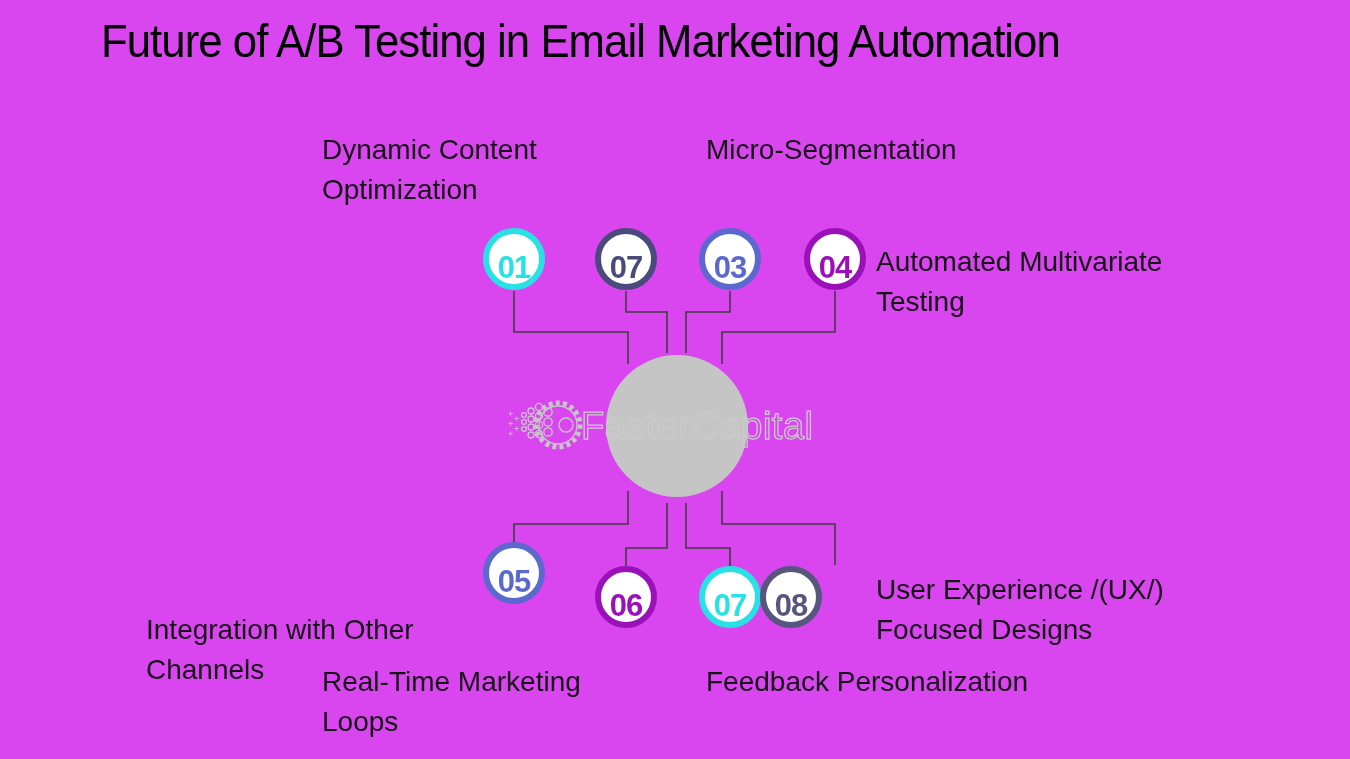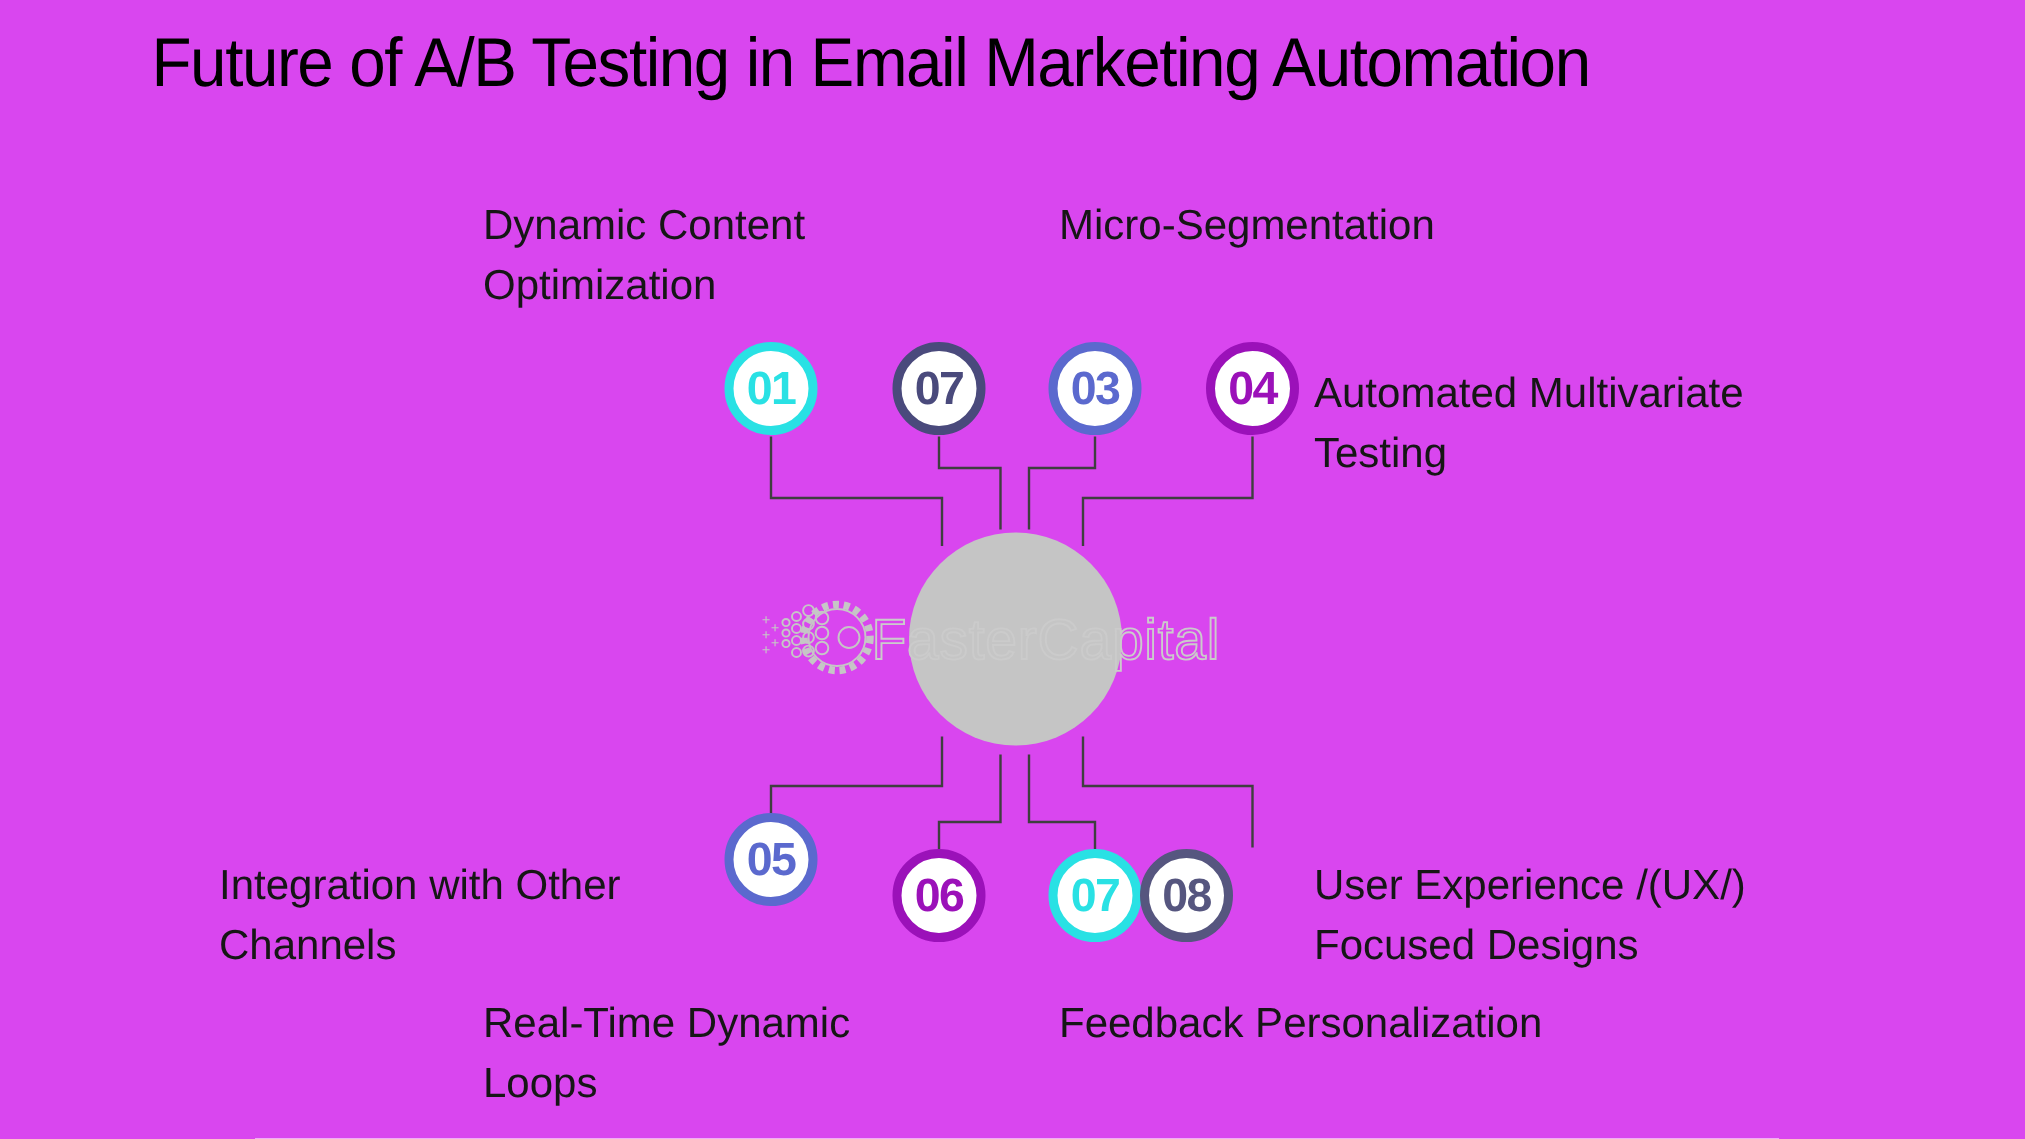--- a/index.html
+++ b/index.html
@@ -9,26 +9,26 @@
   }
   .title{
     position:absolute;left:101px;top:14px;margin:0;
     font-size:46px;font-weight:400;letter-spacing:-1px;color:#000;
     transform:scaleX(0.95);transform-origin:left top;white-space:nowrap;
   }
   .lbl{
     position:absolute;font-size:28px;line-height:40px;color:#161616;
   }
   .lbl.w260{width:262px;}
-  .lbl.w310{width:312px;}
+  .lbl.w310{width:312px;margin-top:40px;}
   .lbl.w300{width:302px;}
   .lbl.w330{width:334px;}
   .node{
     position:absolute;width:50px;height:50px;border:6px solid #888;border-radius:50%;
-    background:#fff;display:flex;align-items:center;justify-content:center;
+    background:#fff;display:flex;align-items:flex-end;justify-content:center;
     box-sizing:content-box;
   }
   .node .num{
     font-size:31px;font-weight:700;letter-spacing:-1px;line-height:1;
     transform:translateY(-1px);
   }
   
   .n0{left:483px;top:228px;} .n1{left:595px;top:228px;}
   .n2{left:699px;top:228px;} .n3{left:804px;top:228px;}
   .n4{left:483px;top:542px;} .n5{left:595px;top:566px;}
@@ -120,17 +120,17 @@
       <span class="num">07</span>
     </div>
   <div class="node n7" style="border-color: rgb(86, 86, 127); color: rgb(86, 86, 127);">
       <span class="num">08</span>
     </div>
 
   <div class="lbl lbl-micro">Micro-Segmentation</div>
   <div class="lbl lbl-dynamic w260">Dynamic Content Optimization</div>
   <div class="lbl lbl-automated w330">Automated Multivariate Testing</div>
   <div class="lbl lbl-integration w310">Integration with Other Channels</div>
-  <div class="lbl lbl-realtime w300">Real-Time Dynamic Loops</div>
+  <div class="lbl lbl-realtime w300">Real-Time Marketing Loops</div>
   <div class="lbl lbl-ethical">Feedback Personalization</div>
   <div class="lbl lbl-ux w330">User Experience /(UX/) Focused Designs</div>
 
 </div>
 
 </body></html>

